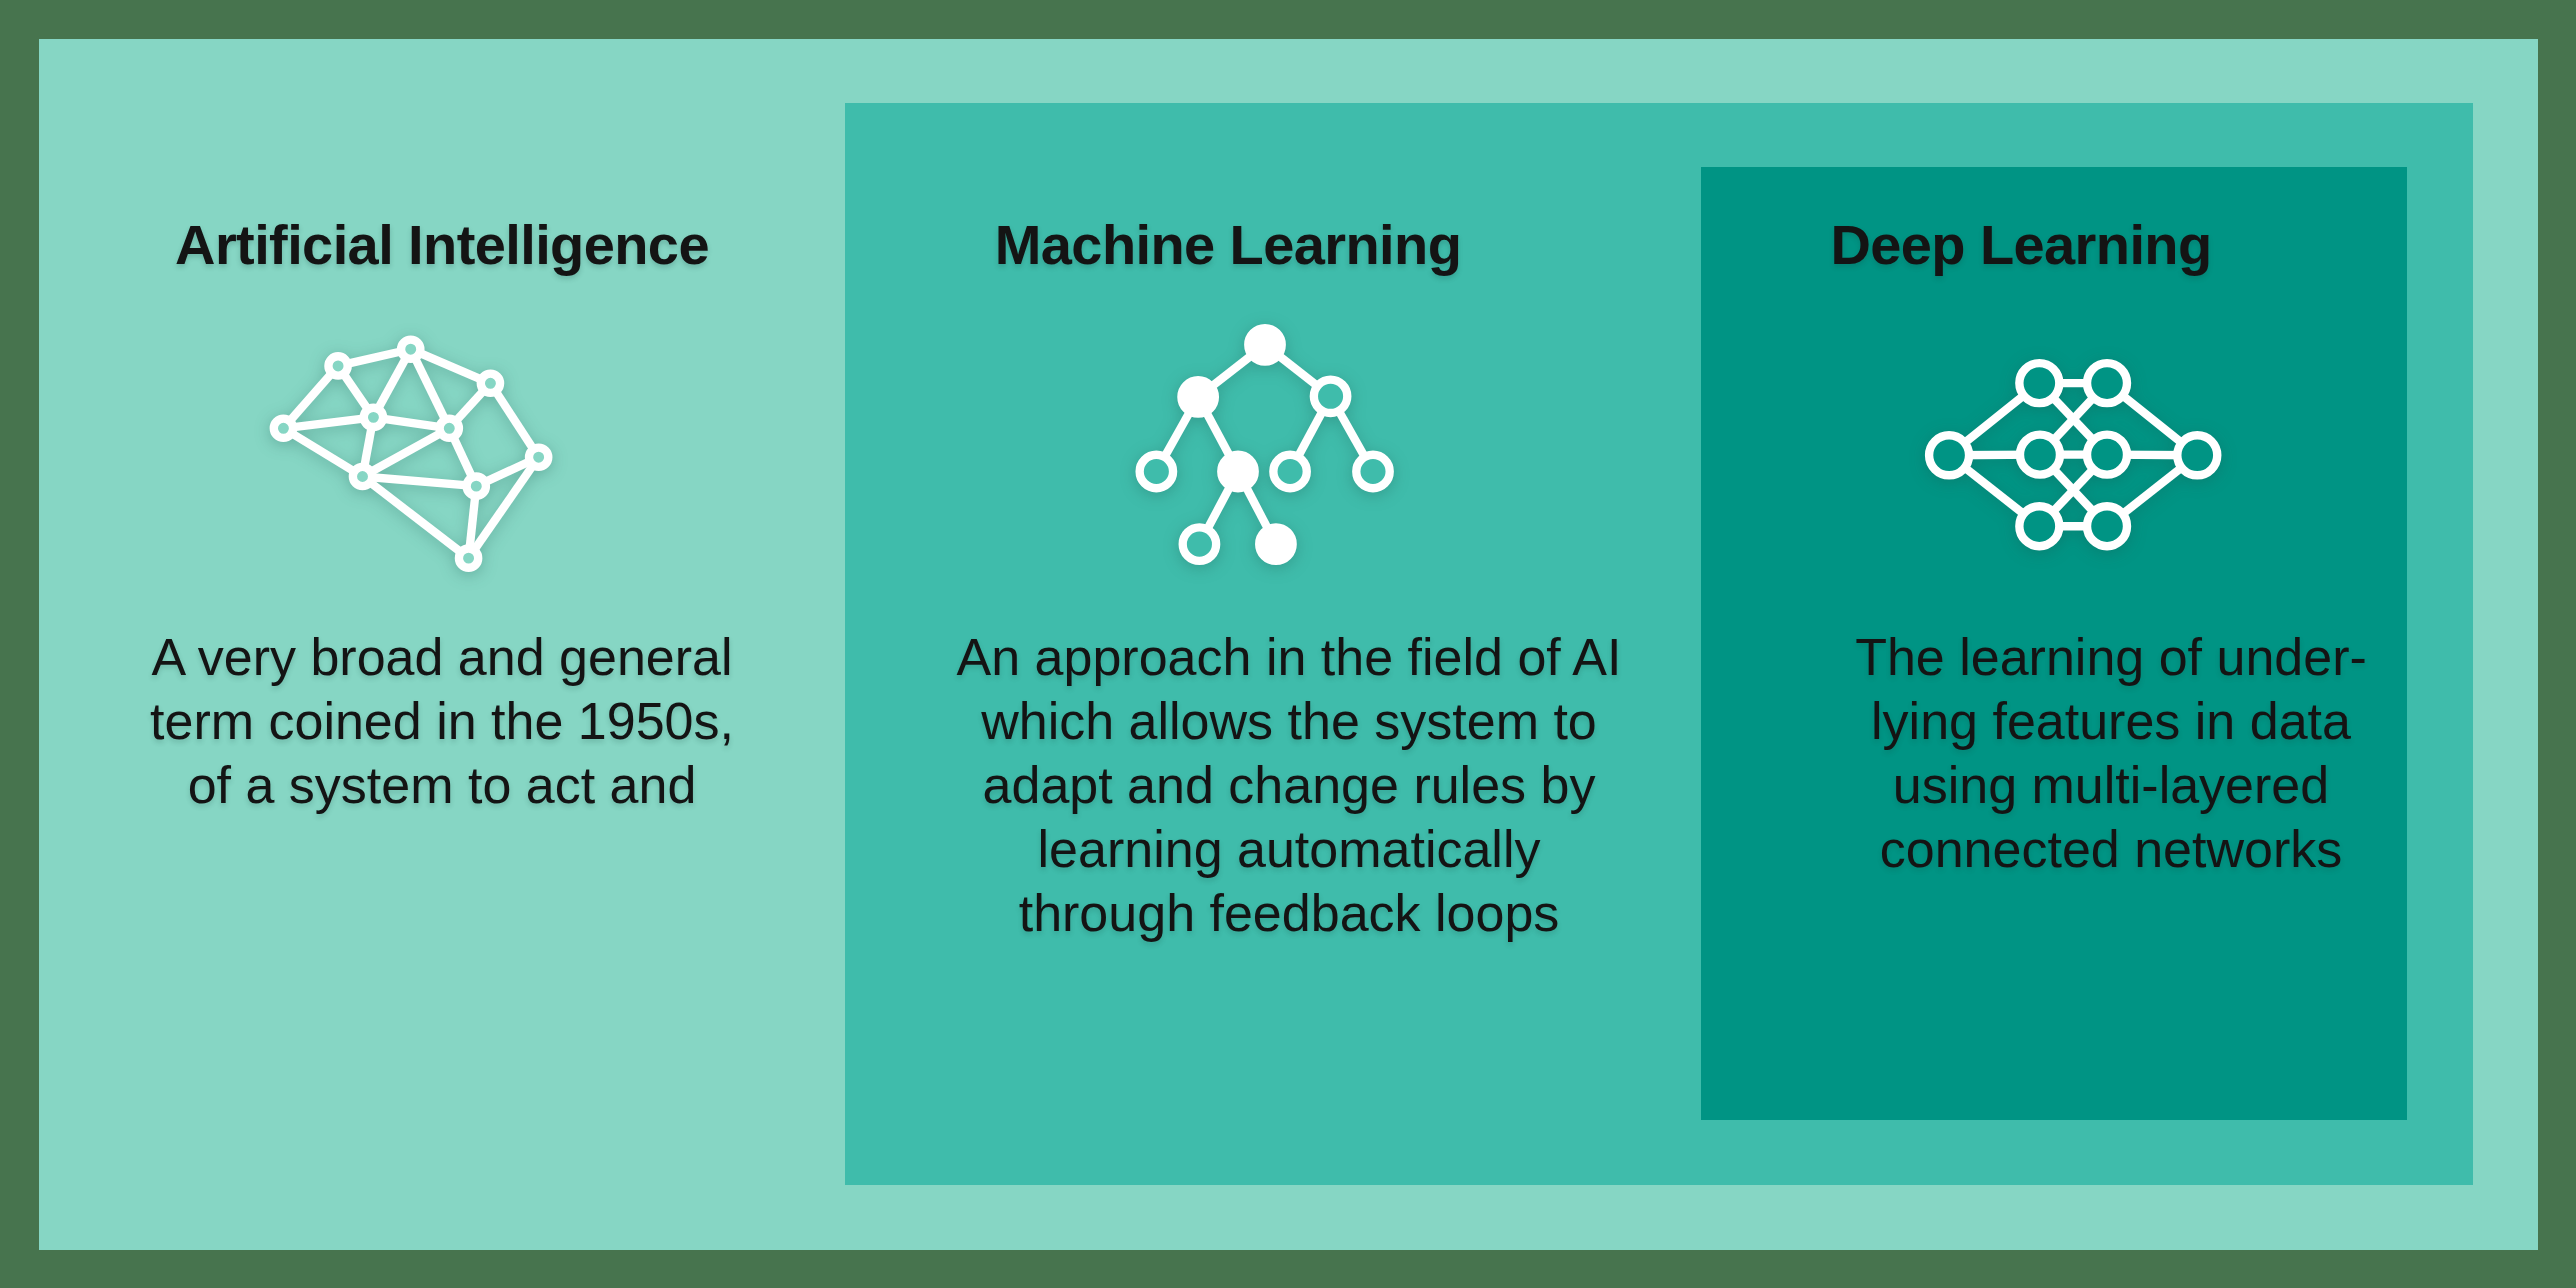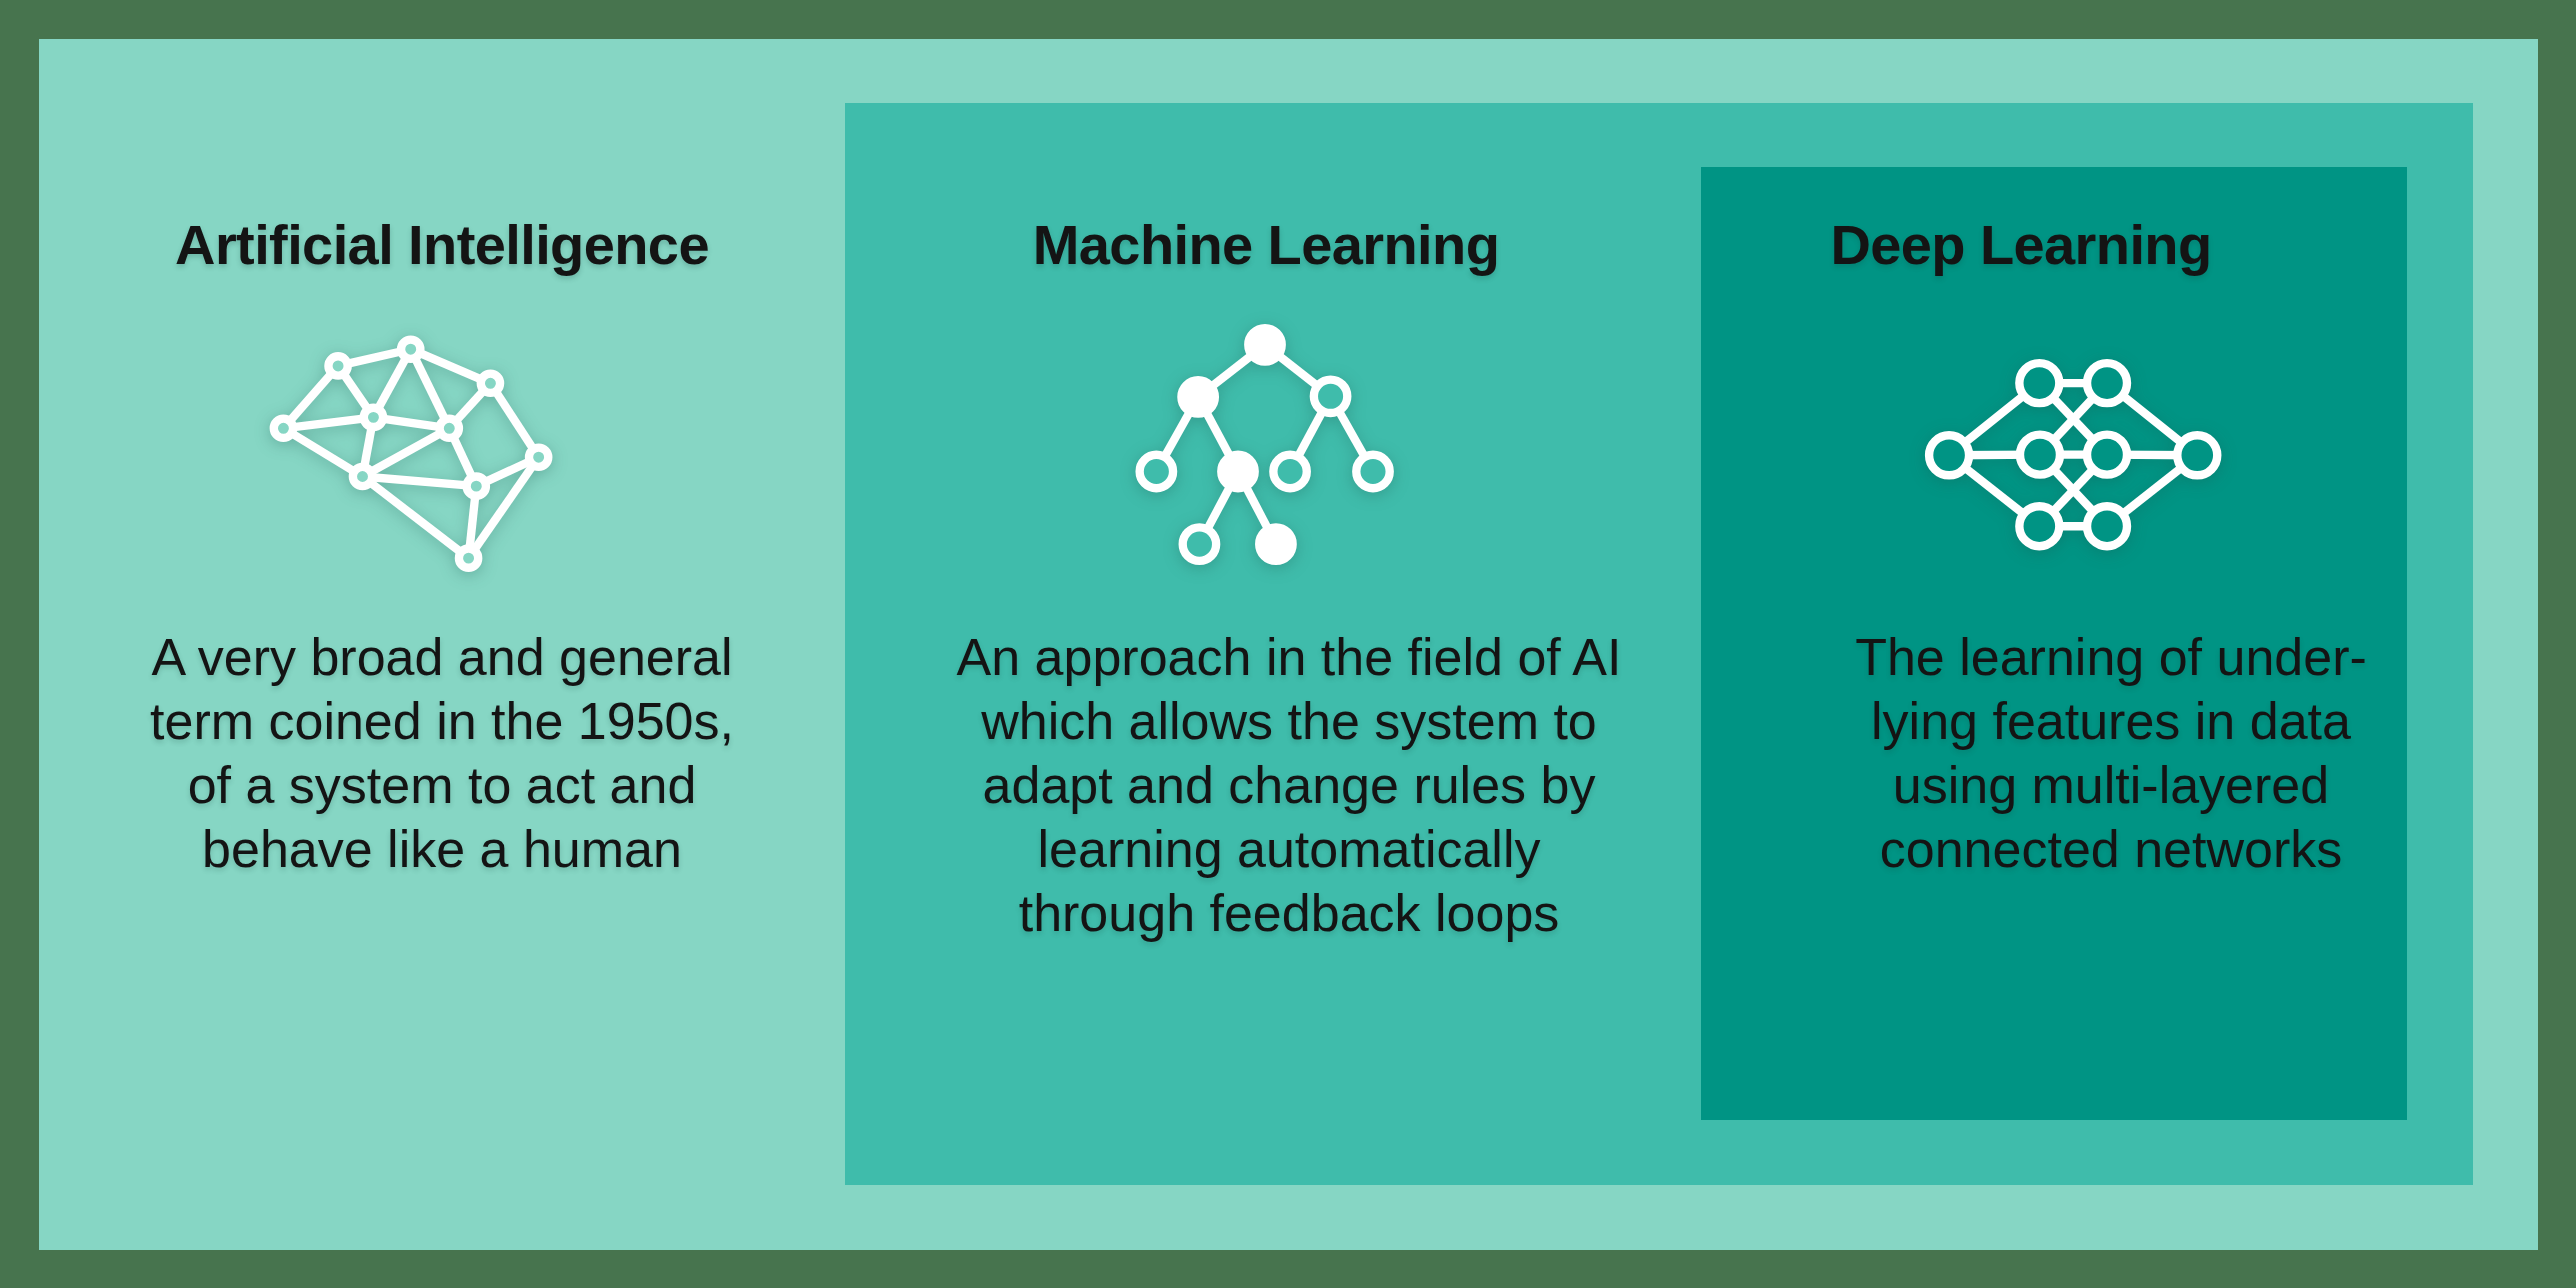--- a/index.html
+++ b/index.html
@@ -23,21 +23,21 @@
     line-height: 90px;
     font-size: 56px;
     font-weight: 700;
     letter-spacing: -0.6px;
     color: #141414;
     text-align: center;
     text-shadow: 0 3.2px 5.8px rgba(20, 70, 60, 0.22);
     white-space: nowrap;
   }
   .title-ai { left: 39px;   width: 806px; }
-  .title-ml { left: 838px; width: 856px; }
+  .title-ml { left: 800px; width: 856px; }
   .title-dl { left: 1701px; width: 640px; }
 
   .icon-wrap { position: absolute; }
   .icon-ai { left: 254px;  top: 319px; }
   .icon-ml { left: 1130px; top: 319px; }
   .icon-dl { left: 1922px; top: 354px; }
   .icon-wrap svg { display: block; filter: drop-shadow(0 3.9px 7.7px rgba(25, 85, 75, 0.30)); }
 
   .desc {
     position: absolute;
@@ -159,21 +159,20 @@
         <circle cx="287" cy="267" r="31"></circle>
         <circle cx="427" cy="157" r="31"></circle>
       </g>
     </svg>
   </div>
 
   <div class="desc desc-ai">
     <div class="line">A very broad and general</div>
     <div class="line">term coined in the 1950s,</div>
     <div class="line">of a system to act and</div>
-    <div class="line">behave like a human</div>
   </div>
 
   <div class="desc desc-ml">
     <div class="line">An approach in the field of AI</div>
     <div class="line">which allows the system to</div>
     <div class="line">adapt and change rules by</div>
     <div class="line">learning automatically</div>
     <div class="line">through feedback loops</div>
   </div>
 

